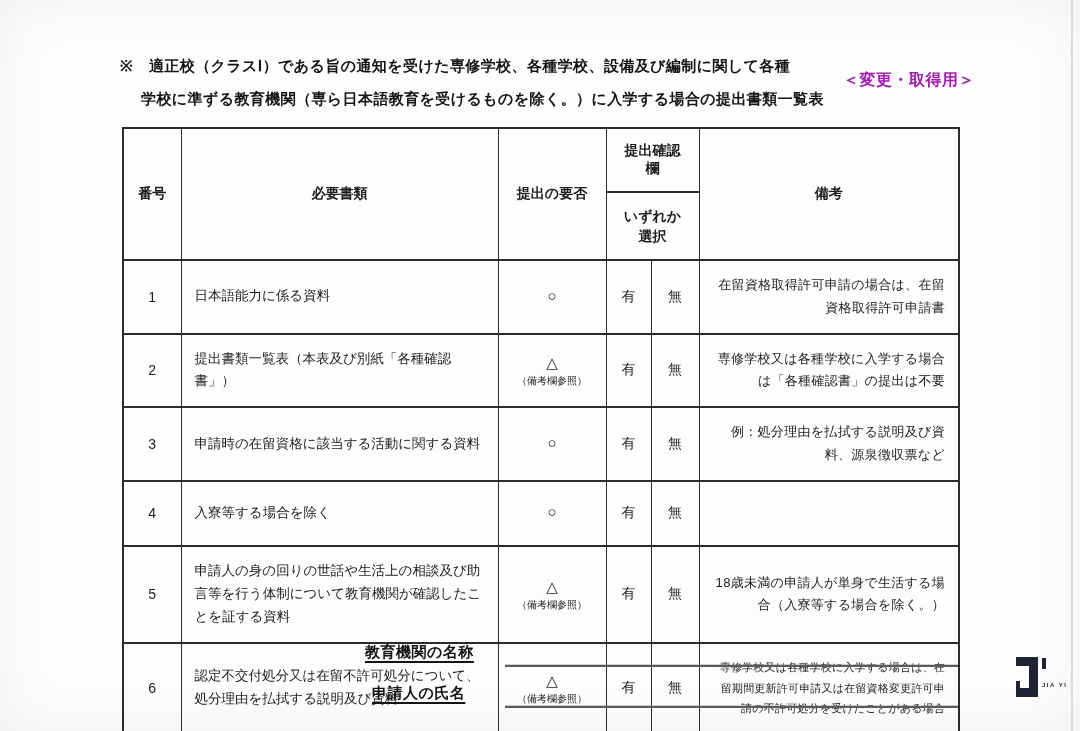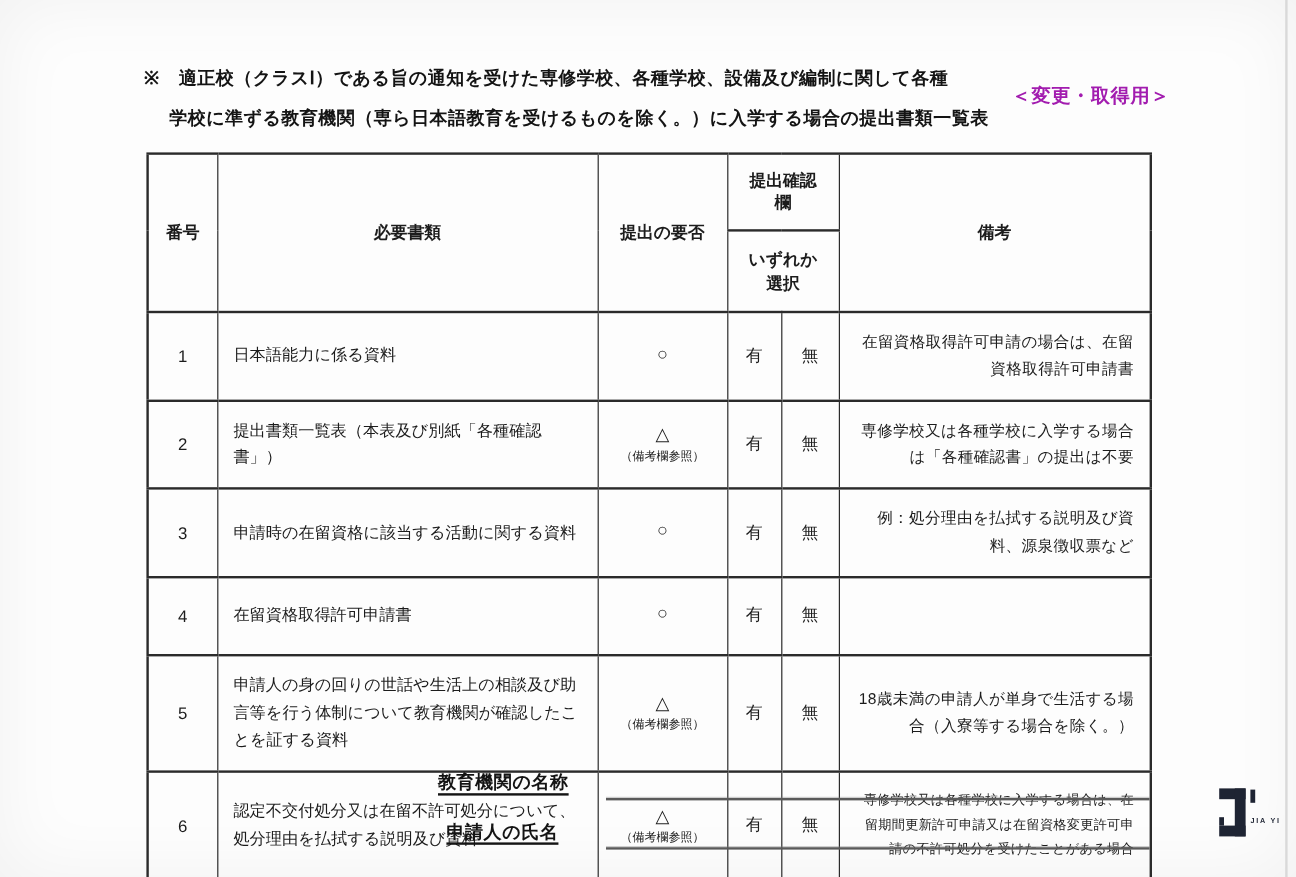--- a/index.html
+++ b/index.html
@@ -151,21 +151,21 @@
         <div class="sym">○</div>
         <div class="req-note"></div>
       </td>
       <td class="cell-yn">有</td>
       <td class="cell-yn">無</td>
       <td class="cell-remark">例：処分理由を払拭する説明及び資料、源泉徴収票など</td>
     </tr>
 
     <tr class="r4">
       <td class="cell-num">4</td>
-      <td class="cell-doc">在留資格取得許可申請書</td>
+      <td class="cell-doc">入寮等する場合を除く</td>
       <td class="cell-req">
         <div class="sym">○</div>
         <div class="req-note"></div>
       </td>
       <td class="cell-yn">有</td>
       <td class="cell-yn">無</td>
       <td class="cell-remark"></td>
     </tr>
 
     <tr class="r5">

